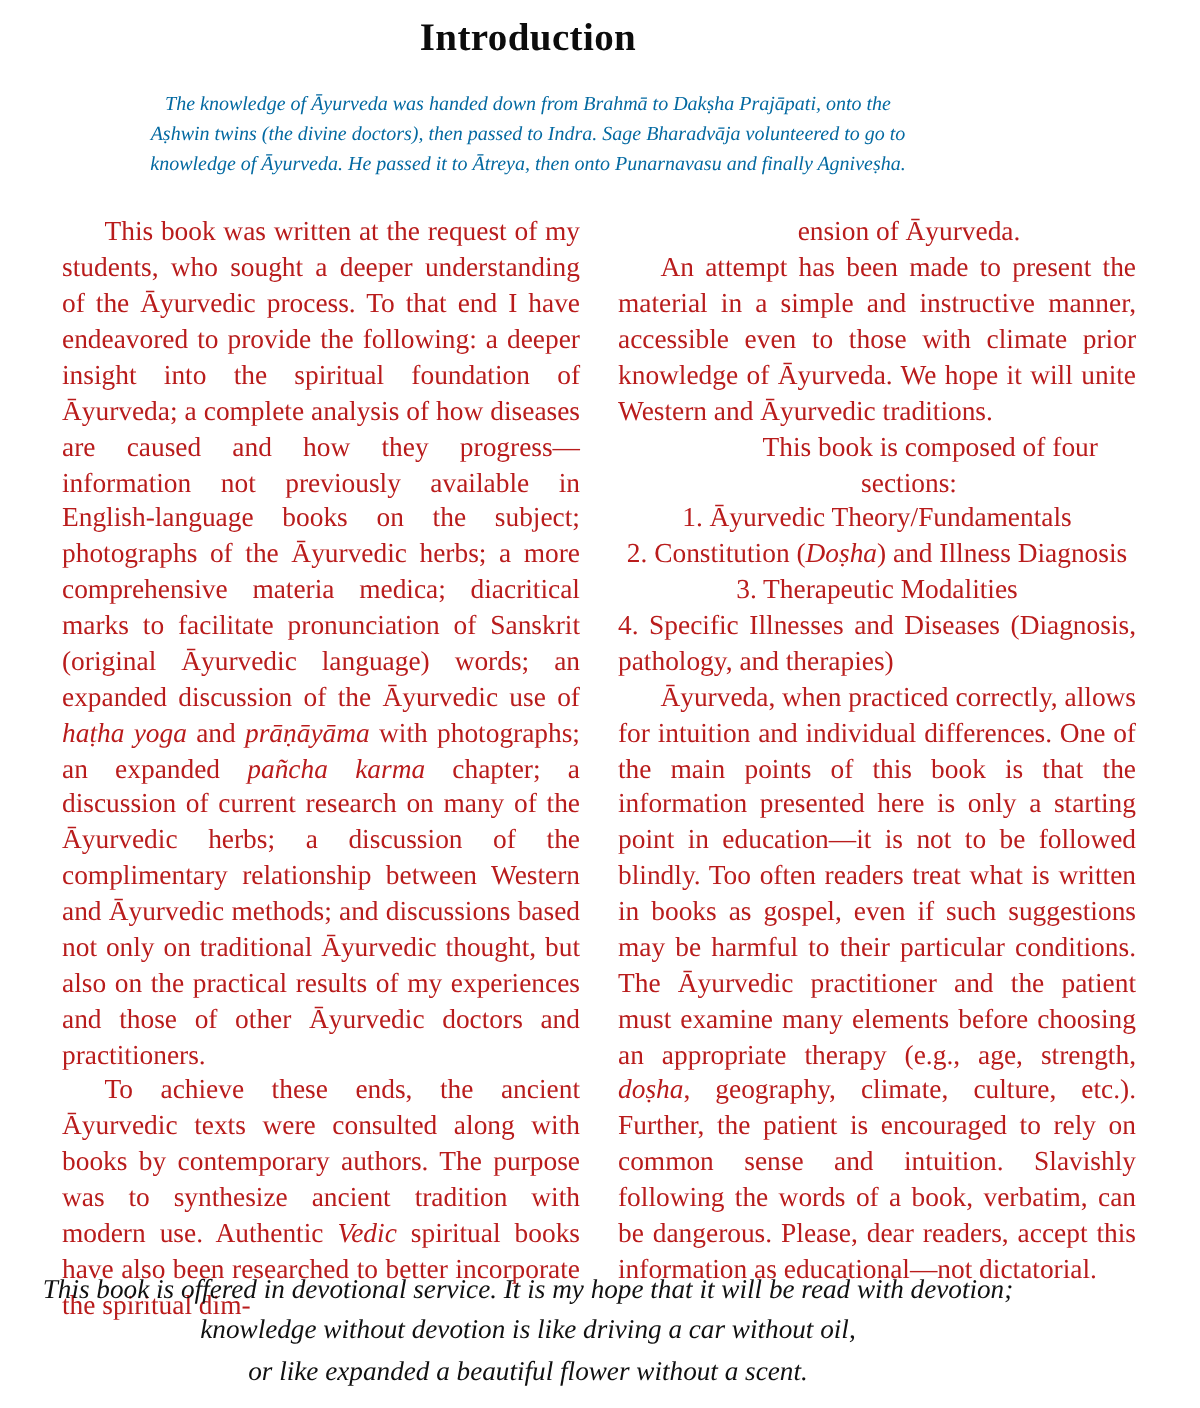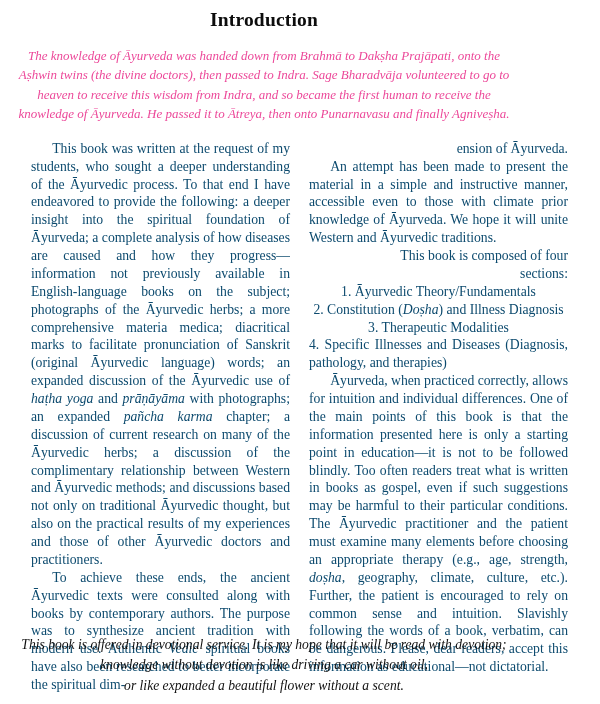--- a/index.html
+++ b/index.html
@@ -35,23 +35,23 @@
     padding-top: 8px;
     line-height: 1.25;
     color: #0c0c0c;
   }
 
   
   .epigraph {
     margin: 14px 16px 0 16px;
     text-align: center;
     font-style: italic;
-    font-size: 13px;
+    font-size: 10px;
     line-height: 1.47;
-    color: #ec4899;
+    color: #0369a1;
   }
   .epigraph .eline {
     display: block;
     white-space: nowrap;
   }
 
   
   .columns {
     margin: 17px 0 0 0;
     padding: 0 22px 0 31px;
@@ -61,31 +61,31 @@
     align-items: flex-start;
   }
   .col {
     width: 259px;
     flex: 0 0 259px;
     font-size: 13.7px;
     line-height: 1.305;
     text-align: justify;
     text-justify: inter-word;
     hyphens: none;
-    color: #0c4a6e;
+    color: #b91c1c;
   }
   .col p {
     margin: 0;
     text-indent: 1.55em;
   }
   .col p.noindent {
     text-indent: 0;
   }
   .col p.ragged {
-    text-align: right;
+    text-align: center;
     margin-left: 32px;
   }
   .col ol.sections {
     margin: 0;
     padding: 0;
     list-style: none;
     text-align: left;
   }
   .col ol.sections li {
     margin: 0;
@@ -120,21 +120,20 @@
 </head>
 <body>
 
 <div class="page">
 
   <h1 class="page-title">Introduction</h1>
 
   <div class="epigraph">
     <span class="eline">The knowledge of Āyurveda was handed down from Brahmā to Dakṣha Prajāpati, onto the</span>
     <span class="eline">Aṣhwin twins (the divine doctors), then passed to Indra.  Sage Bharadvāja volunteered to go to</span>
-    <span class="eline">heaven to receive this wisdom from Indra, and so became the first human to receive the</span>
     <span class="eline">knowledge of Āyurveda.  He passed it to Ātreya, then onto Punarnavasu and finally Agniveṣha.</span>
   </div>
 
   <div class="columns">
 
     <div class="col">
       <p><span>This book was written at the request of my students, who sought a deeper understanding of the Āyurvedic process.  To that end I have endeavored to provide the following: a deeper insight into the spiritual foundation of Āyurveda; a complete analysis of how diseases are caused and how they progress—information not previously available in English-language books on the subject; photographs of the Āyurvedic herbs; a more comprehensive materia medica; diacritical marks to facilitate pronunciation of Sanskrit (original Āyurvedic language) words; an expanded discussion of the Āyurvedic use of </span><span class="it">haṭha yoga</span><span> and </span><span class="it">prāṇāyāma</span><span> with photographs; an expanded </span><span class="it">pañcha karma</span><span> chapter; a discussion of current research on many of the Āyurvedic herbs; a discussion of the complimentary relationship between Western and Āyurvedic methods; and discussions based not only on traditional Āyurvedic thought, but also on the practical results of my experiences and those of other Āyurvedic doctors and practitioners.</span></p>
 
       <p><span>To achieve these ends, the ancient Āyurvedic texts were consulted along with books by contemporary authors.  The purpose was to synthesize ancient tradition with modern use.  Authentic </span><span class="it">Vedic</span><span> spiritual books have also been researched to better incorporate the spiritual dim-</span></p>
     </div>

